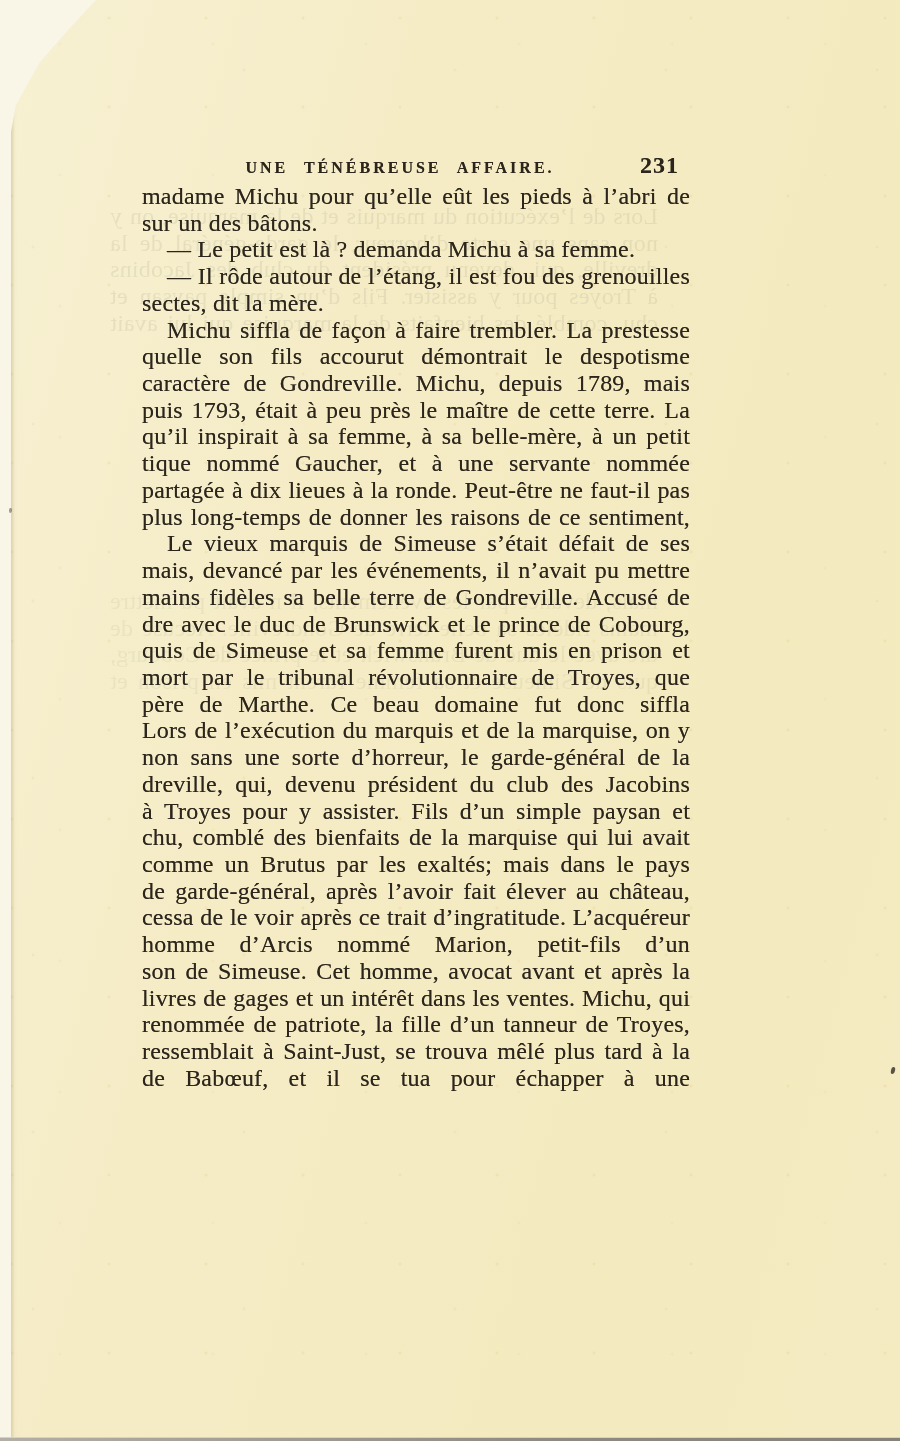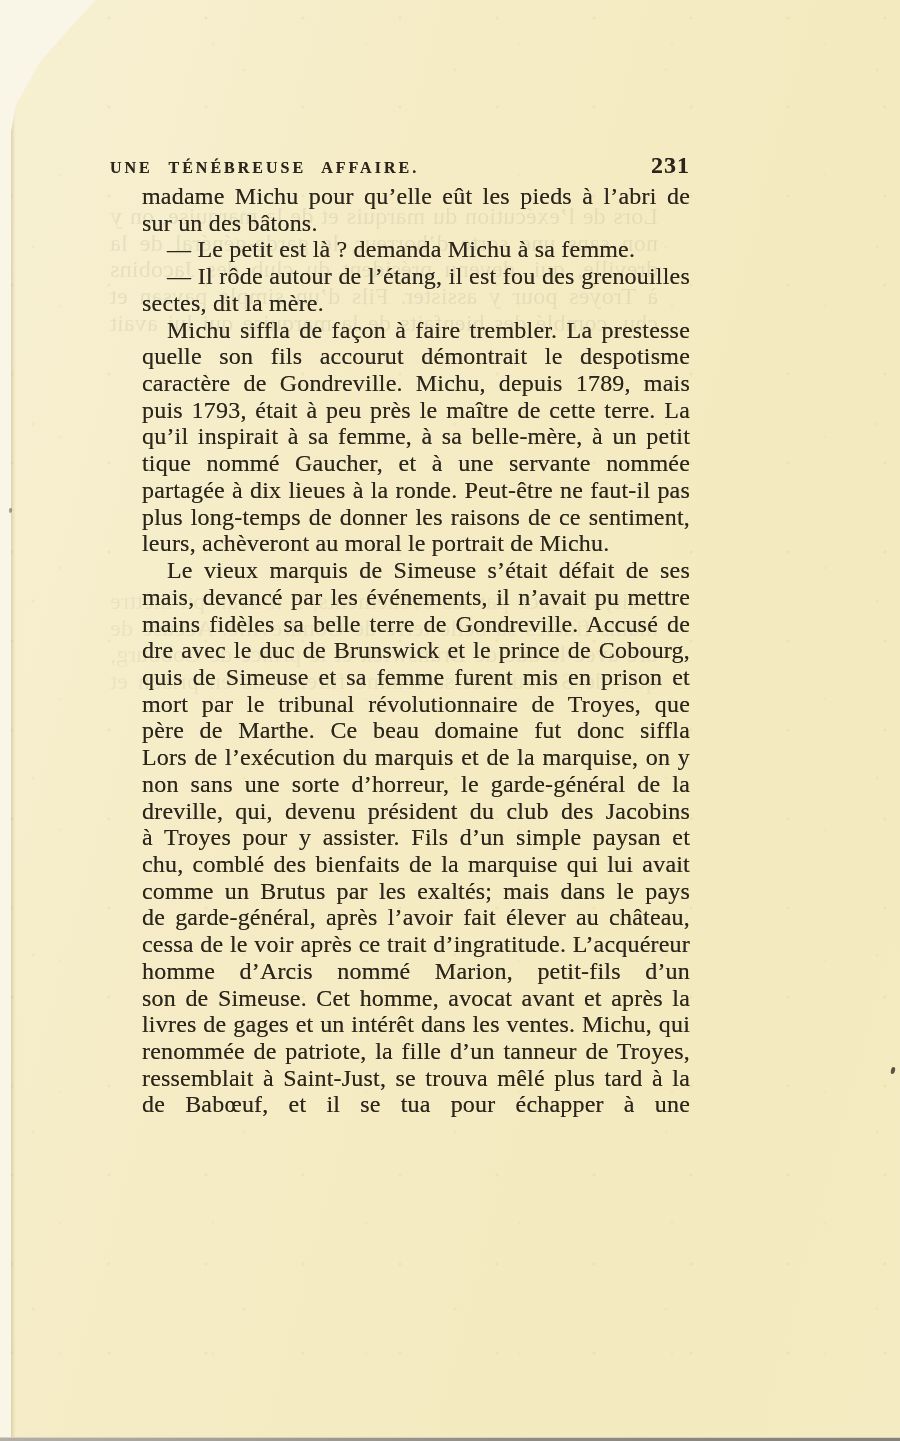--- a/index.html
+++ b/index.html
@@ -48,27 +48,27 @@
     position:absolute;background:#5a5244;border-radius:50% 40% 60% 50%;
   }
   .speck.a{left:891px;top:1067px;width:4px;height:7px;transform:rotate(12deg);}
   .speck.b{left:9px;top:508px;width:3px;height:5px;opacity:.55;}
 
   
   .header{
     position:absolute;left:110px;top:155px;width:580px;height:28px;
   }
   .header .title{
-    display:block;
+    display:block;text-align:center;
     font-weight:bold;font-size:16px;line-height:26px;
     letter-spacing:3px;word-spacing:9px;color:var(--ink);
     text-shadow:0 0 .4px rgba(43,37,28,.55);
   }
   .header .pagenum{
-    position:absolute;right:0;top:-4px;
+    position:absolute;right:11px;top:-4px;
     font-weight:bold;font-size:24px;line-height:28px;color:var(--ink);
     letter-spacing:1px;
     text-shadow:0 0 .4px rgba(43,37,28,.55);
   }
 
   
   .text-body{
     position:absolute;left:110px;top:183px;width:580px;
     color:var(--ink);
   }
@@ -126,21 +126,20 @@
     <div class="line ind">— Il rôde autour de l’étang, il est fou des grenouilles et des in-</div>
     <div class="line nojust">sectes, dit la mère.</div>
     <div class="line ind">Michu siffla de façon à faire trembler. La prestesse avec la-</div>
     <div class="line">quelle son fils accourut démontrait le despotisme exercé par le</div>
     <div class="line">caractère de Gondreville. Michu, depuis 1789, mais surtout de-</div>
     <div class="line">puis 1793, était à peu près le maître de cette terre. La terreur</div>
     <div class="line">qu’il inspirait à sa femme, à sa belle-mère, à un petit domes-</div>
     <div class="line">tique nommé Gaucher, et à une servante nommée Marianne, était</div>
     <div class="line">partagée à dix lieues à la ronde. Peut-être ne faut-il pas tarder</div>
     <div class="line">plus long-temps de donner les raisons de ce sentiment, qui, d’ail-</div>
-    <div class="line nojust">leurs, achèveront au moral le portrait de Michu.</div>
     <div class="line ind">Le vieux marquis de Simeuse s’était défait de ses biens en 1790;</div>
     <div class="line">mais, devancé par les événements, il n’avait pu mettre en des</div>
     <div class="line">mains fidèles sa belle terre de Gondreville. Accusé de correspon-</div>
     <div class="line">dre avec le duc de Brunswick et le prince de Cobourg, le mar-</div>
     <div class="line">quis de Simeuse et sa femme furent mis en prison et condamnés à</div>
     <div class="line">mort par le tribunal révolutionnaire de Troyes, que présidait le</div>
     <div class="line">père de Marthe. Ce beau domaine fut donc siffla nationalement.</div>
     <div class="line">Lors de l’exécution du marquis et de la marquise, on y remarqua,</div>
     <div class="line">non sans une sorte d’horreur, le garde-général de la terre de Gon-</div>
     <div class="line">dreville, qui, devenu président du club des Jacobins d’Arcis, vint</div>

